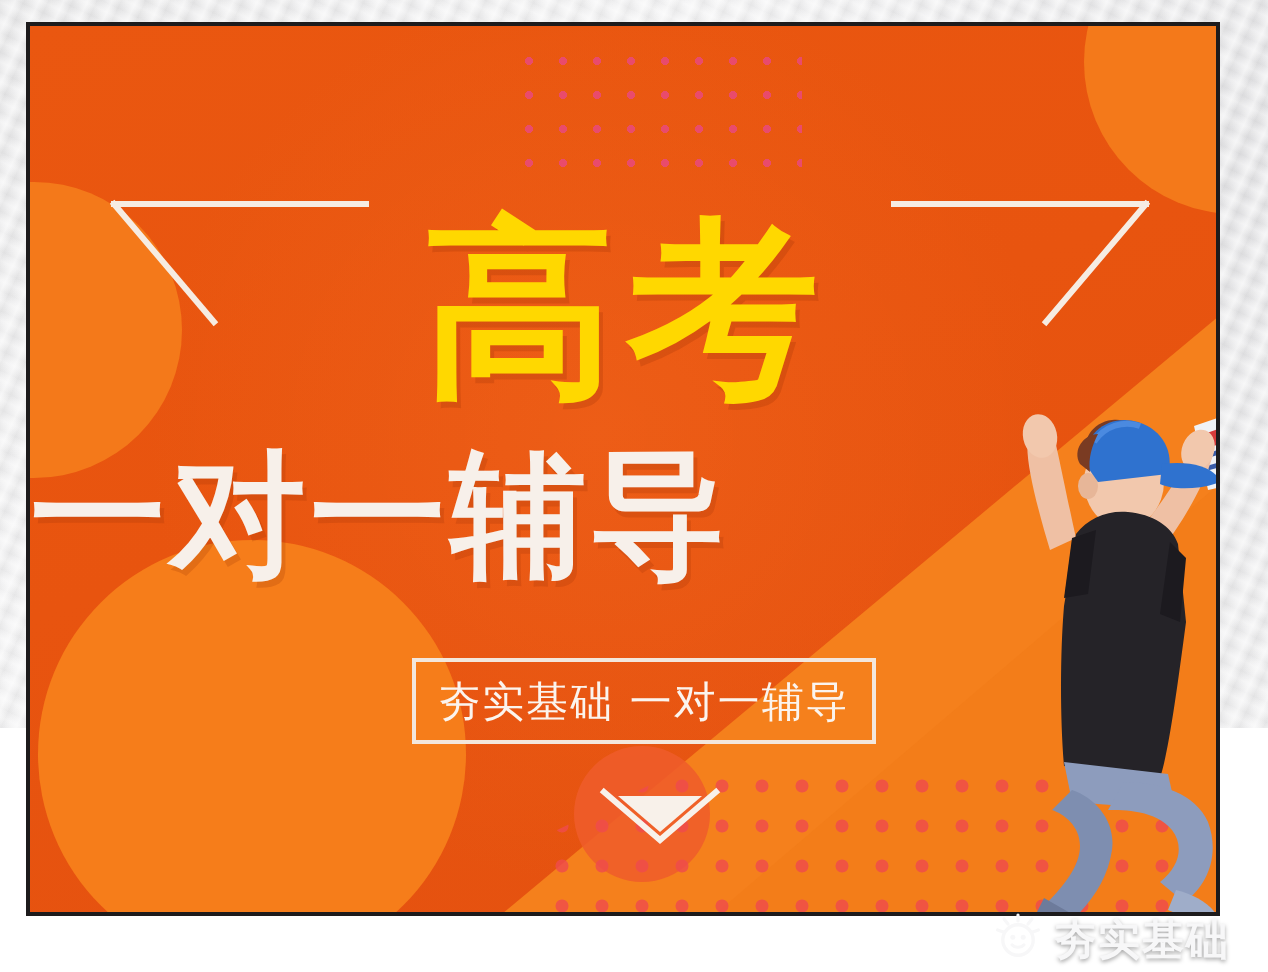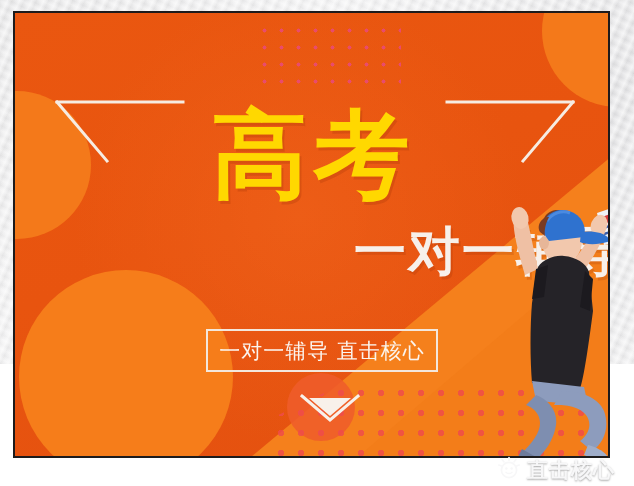--- a/index.html
+++ b/index.html
@@ -137,26 +137,26 @@
     font-weight: bold;
     font-size: 96px;
     line-height: 1;
     letter-spacing: 6px;
     color: #ffd800;
     text-shadow: 2px 3px 0 rgba(150,45,5,0.22);
     white-space: nowrap;
   }
   .headline-2 {
     position: absolute;
-    left: 12px; top: 212px;
+    left: 0; top: 212px;
     width: 597px;
-    text-align: right;
+    text-align: left;
     font-family: "DejaVu Sans", "Liberation Sans", sans-serif;
     font-weight: bold;
-    font-size: 52px;
+    font-size: 68px;
     line-height: 1;
     letter-spacing: 2px;
     color: #f7f0ea;
     text-shadow: 2px 3px 0 rgba(150,45,5,0.20);
     white-space: nowrap;
   }
 
   
   .subtitle-box {
     position: absolute;
@@ -246,21 +246,21 @@
           <path d="M2 3 L128 3" stroke="#f6ece2" stroke-width="3" fill="none" stroke-linecap="square"></path>
           <path d="M128 3 L78 62" stroke="#f6ece2" stroke-width="3" fill="none" stroke-linecap="square"></path>
         </svg>
       </div>
 
       <div class="headline-1">高考</div>
 
       <div class="headline-2">一对一辅导</div>
 
       <div class="subtitle-box">
-        <span class="subtitle-text">一对一辅导  直击核心</span>
+        <span class="subtitle-text">夯实基础  一对一辅导</span>
       </div>
 
       <div class="chevron">
         <svg width="62" height="34" viewBox="0 0 62 34">
           <path d="M3 5 L31 29 L59 5" stroke="#f8f1ea" stroke-width="3" fill="none" stroke-linecap="square" stroke-linejoin="miter"></path>
           <path d="M10 7 L31 25 L52 7 Z" fill="#f8f1ea"></path>
         </svg>
       </div>
 
       <svg id="person" viewBox="0 0 140 261">
@@ -324,16 +324,16 @@
           <path d="M19 3.5 L17 6"></path>
           <path d="M1.8 9 L4.6 10"></path>
           <path d="M22.2 9 L19.4 10"></path>
         </g>
         <circle cx="12" cy="14" r="7.6" fill="none" stroke="#f7f7f8" stroke-width="1.7"></circle>
         <circle cx="9.4" cy="12.6" r="1.25" fill="#f7f7f8"></circle>
         <circle cx="14.6" cy="12.6" r="1.25" fill="#f7f7f8"></circle>
         <path d="M9 16.4 C10.3 18 13.7 18 15 16.4" fill="none" stroke="#f7f7f8" stroke-width="1.5" stroke-linecap="round"></path>
       </svg>
     </span>
-    <span class="wm-text">直击核心</span>
+    <span class="wm-text">夯实基础</span>
   </div>
 
 </div>
 
 </body></html>

